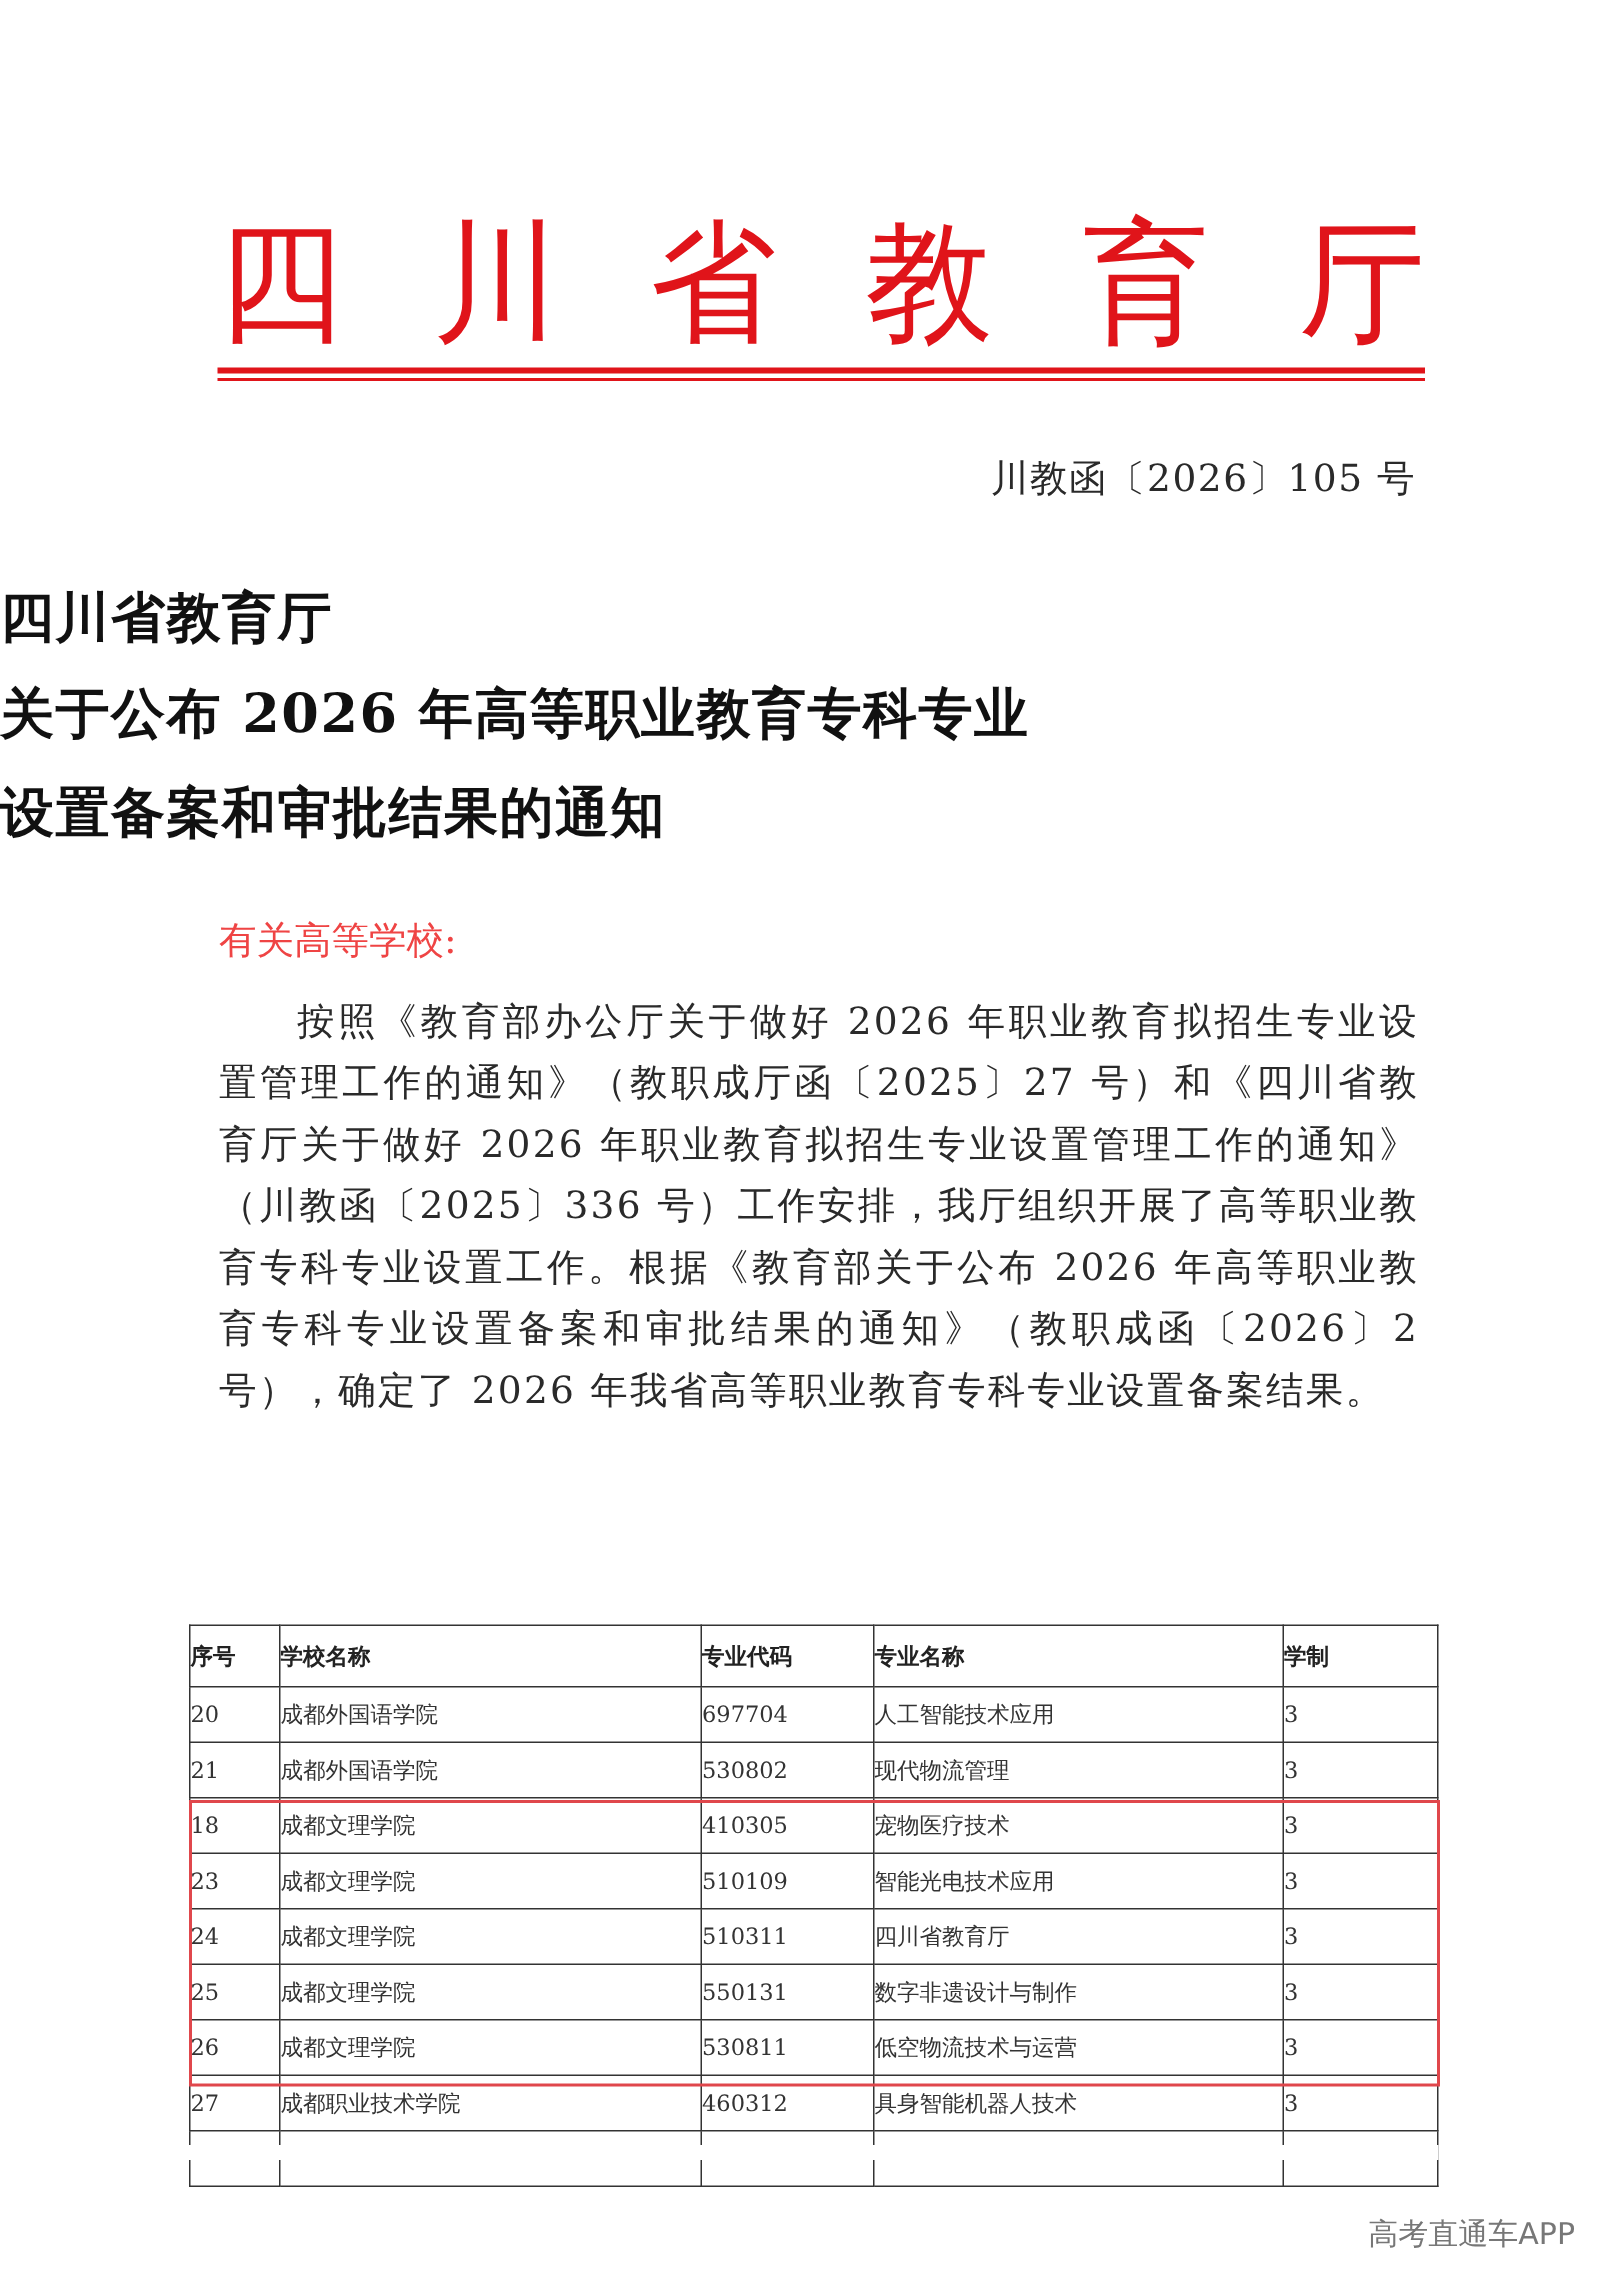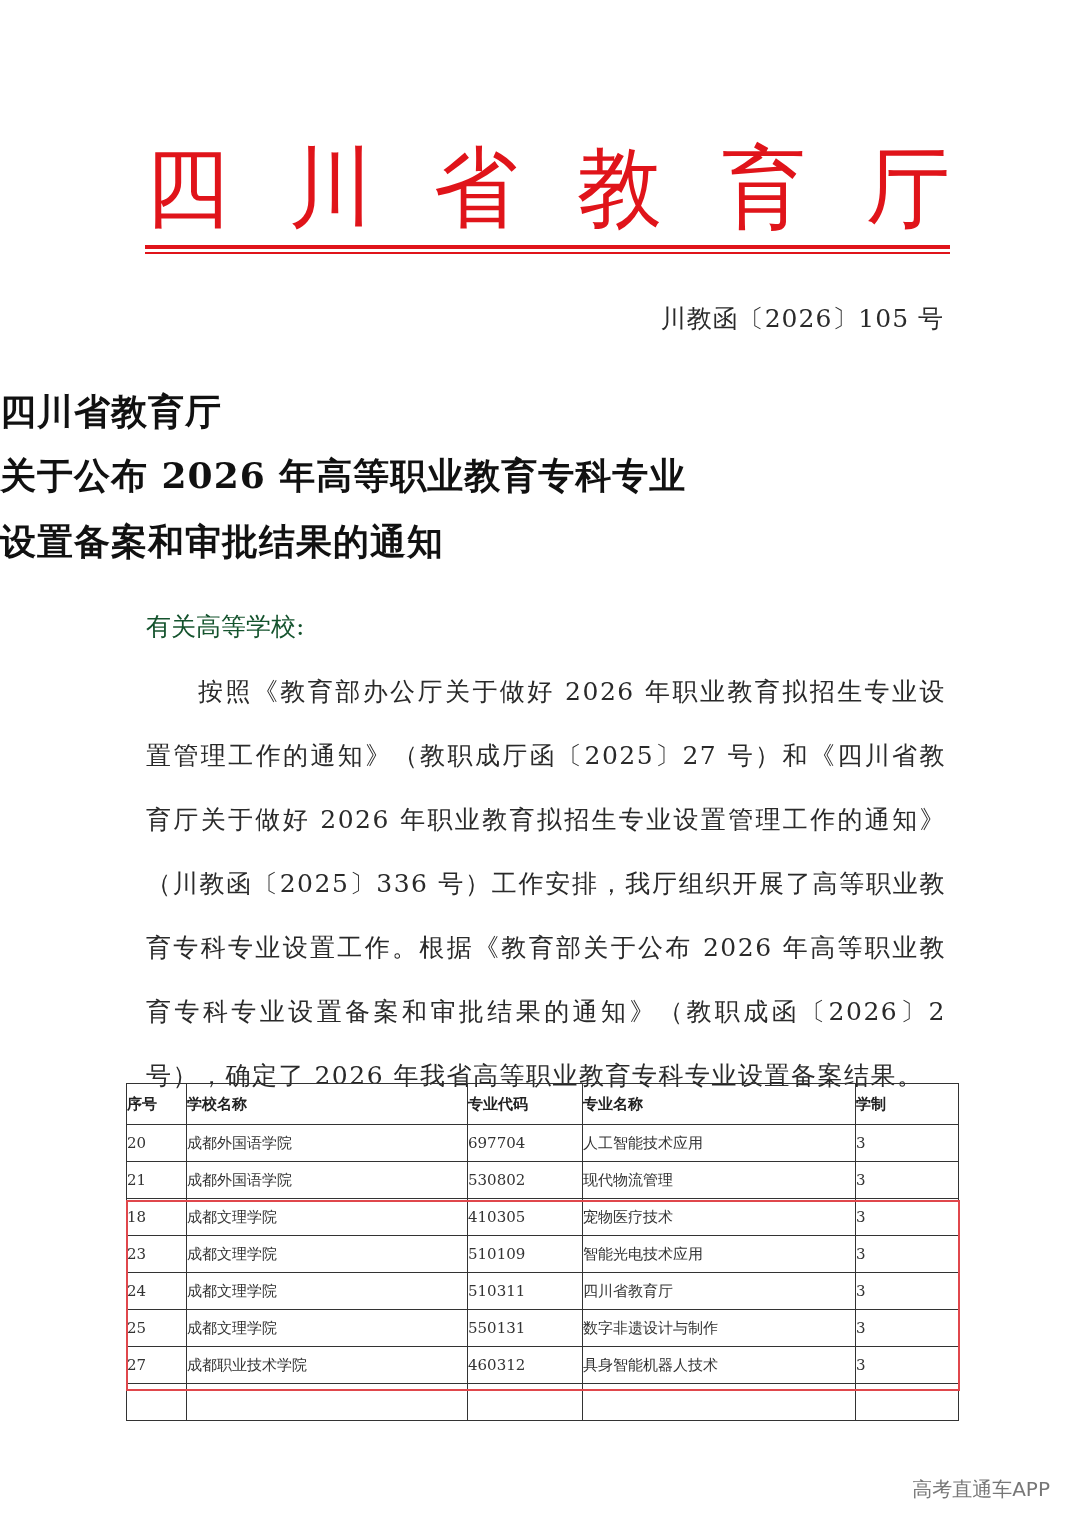--- a/index.html
+++ b/index.html
@@ -20,23 +20,23 @@
   .docno {
     position: absolute; right: 136px; top: 302px; font-size: 25px; color: #2a2a2a; letter-spacing: 1px;
   }
   .title {
     position: absolute; left: 0; width: 1080px; text-align: left; font-weight: bold;
     font-size: 36px; color: #111; letter-spacing: 1px;
   }
   .t1 { top: 388px; }
   .t2 { top: 452px; }
   .t3 { top: 518px; }
-  .salutation { position: absolute; left: 146px; top: 610px; font-size: 25px; color: #14532d; }
+  .salutation { position: absolute; left: 146px; top: 610px; font-size: 25px; color: #ef4444; }
   .body-text {
-    position: absolute; left: 146px; top: 660px; width: 800px; font-size: 25px; line-height: 64px;
+    position: absolute; left: 146px; top: 660px; width: 800px; font-size: 25px; line-height: 41px;
     color: #2a2a2a; text-align: justify; text-indent: 52px; letter-spacing: 1.5px;
   }
   table.tbl {
     position: absolute; left: 126px; top: 1083px; border-collapse: collapse; font-size: 15px; color: #333;
   }
   table.tbl th, table.tbl td {
     border: 1px solid #333; text-align: left; height: 36px; padding: 0; font-weight: normal;
   }
   table.tbl th { height: 40px; font-weight: bold; color: #222; }
   .c1 { width: 59px; } .c2 { width: 280px; } .c3 { width: 114px; } .c4 { width: 272px; } .c5 { width: 102px; }
@@ -120,20 +120,27 @@
       <td>3</td>
     </tr>
     <tr>
       <td>25</td>
       <td>成都文理学院</td>
       <td>550131</td>
       <td>数字非遗设计与制作</td>
       <td>3</td>
     </tr>
     <tr>
+      <td>26</td>
+      <td>成都文理学院</td>
+      <td>530811</td>
+      <td>低空物流技术与运营</td>
+      <td>3</td>
+    </tr>
+    <tr>
       <td>27</td>
       <td>成都职业技术学院</td>
       <td>460312</td>
       <td>具身智能机器人技术</td>
       <td>3</td>
     </tr>
     <tr>
       <td></td>
         <td></td>
         <td></td>

